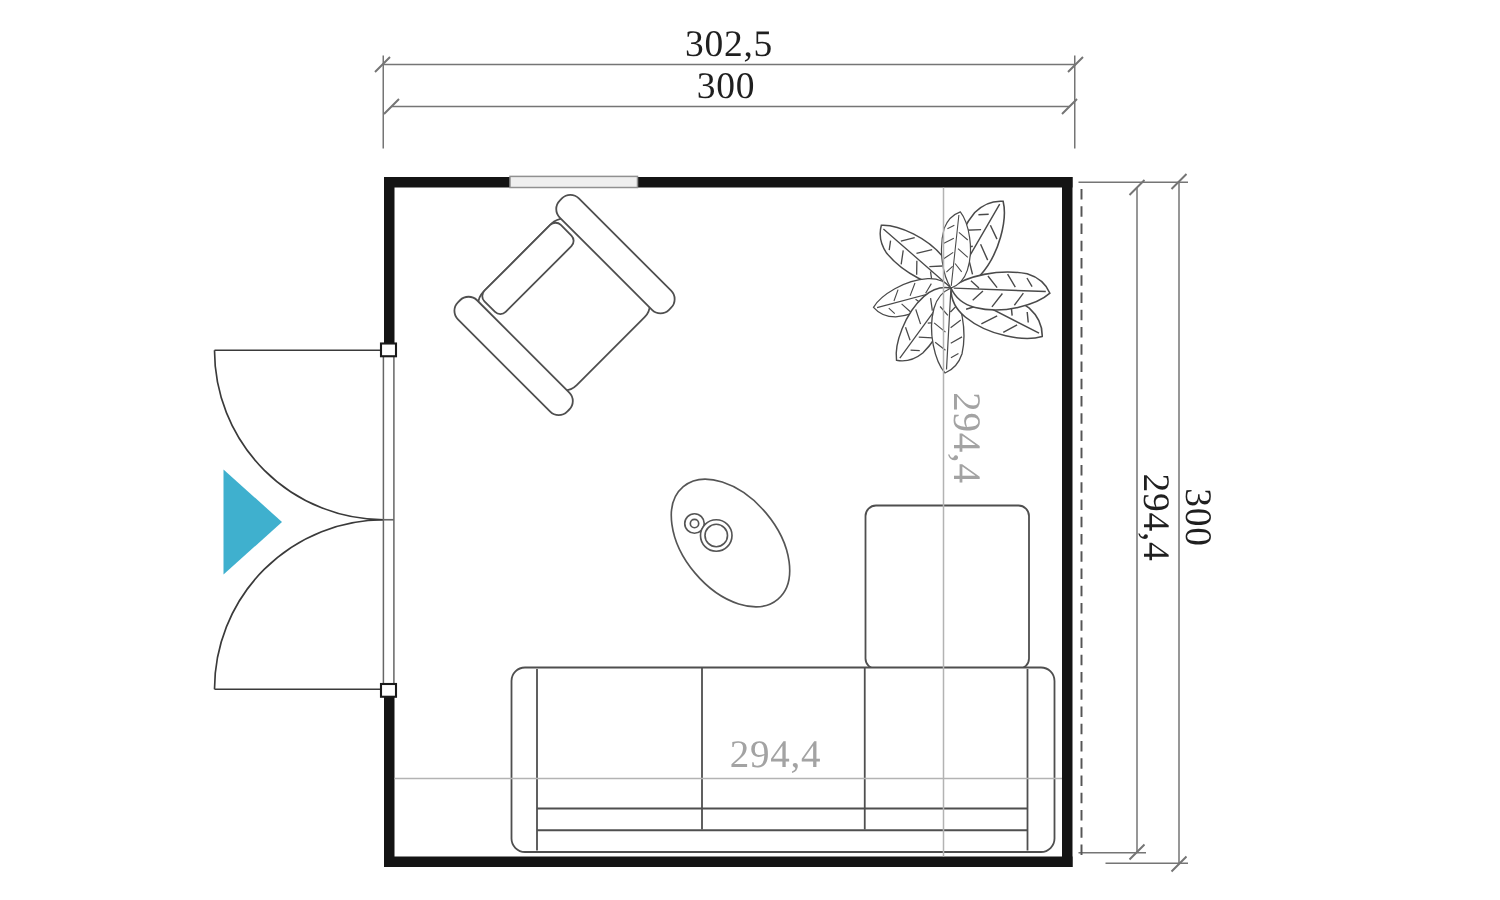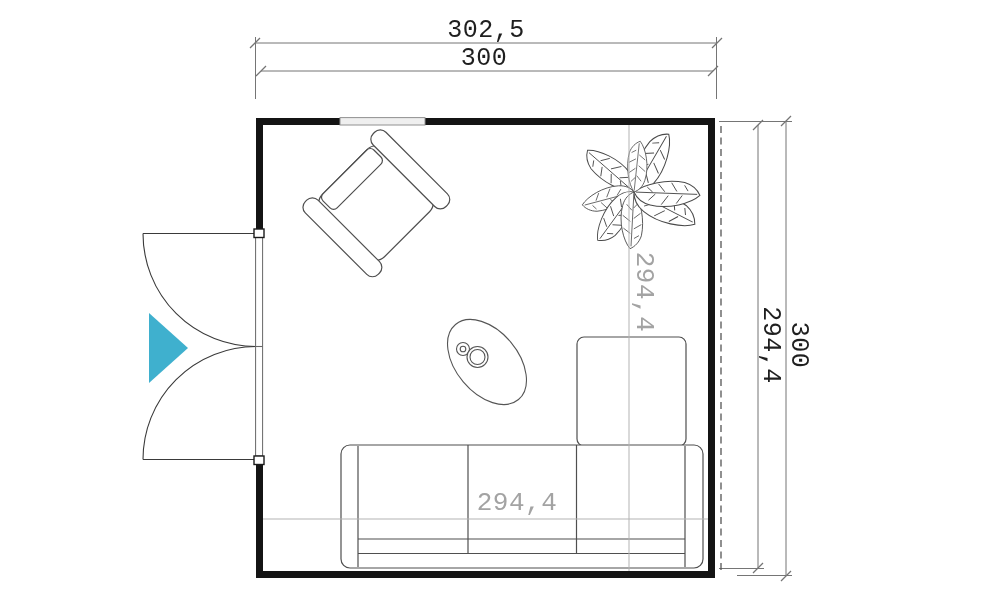--- a/index.html
+++ b/index.html
@@ -1,18 +1,18 @@
 <!DOCTYPE html>
 <html><head>
 <meta charset="utf-8">
 <style>
   html,body{margin:0;padding:0;background:#ffffff;}
   .stage{
     position:relative;width:1000px;height:600px;background:#ffffff;overflow:hidden;
-    font-family:Liberation Mono, monospace;
+    font-family:Liberation Serif, serif;
   }
   .stage svg{position:absolute;left:0;top:0;}
   .dim-label{
     position:absolute;transform:translate(-50%,-50%);
     font-size:25px;color:#1f1f1f;white-space:nowrap;line-height:1;letter-spacing:0.5px;
   }
   .dim-label.vertical{transform:translate(-50%,-50%) rotate(90deg);}
   .dim-label.gray{color:#a3a3a3;font-size:26px;}
 </style>
 </head>

